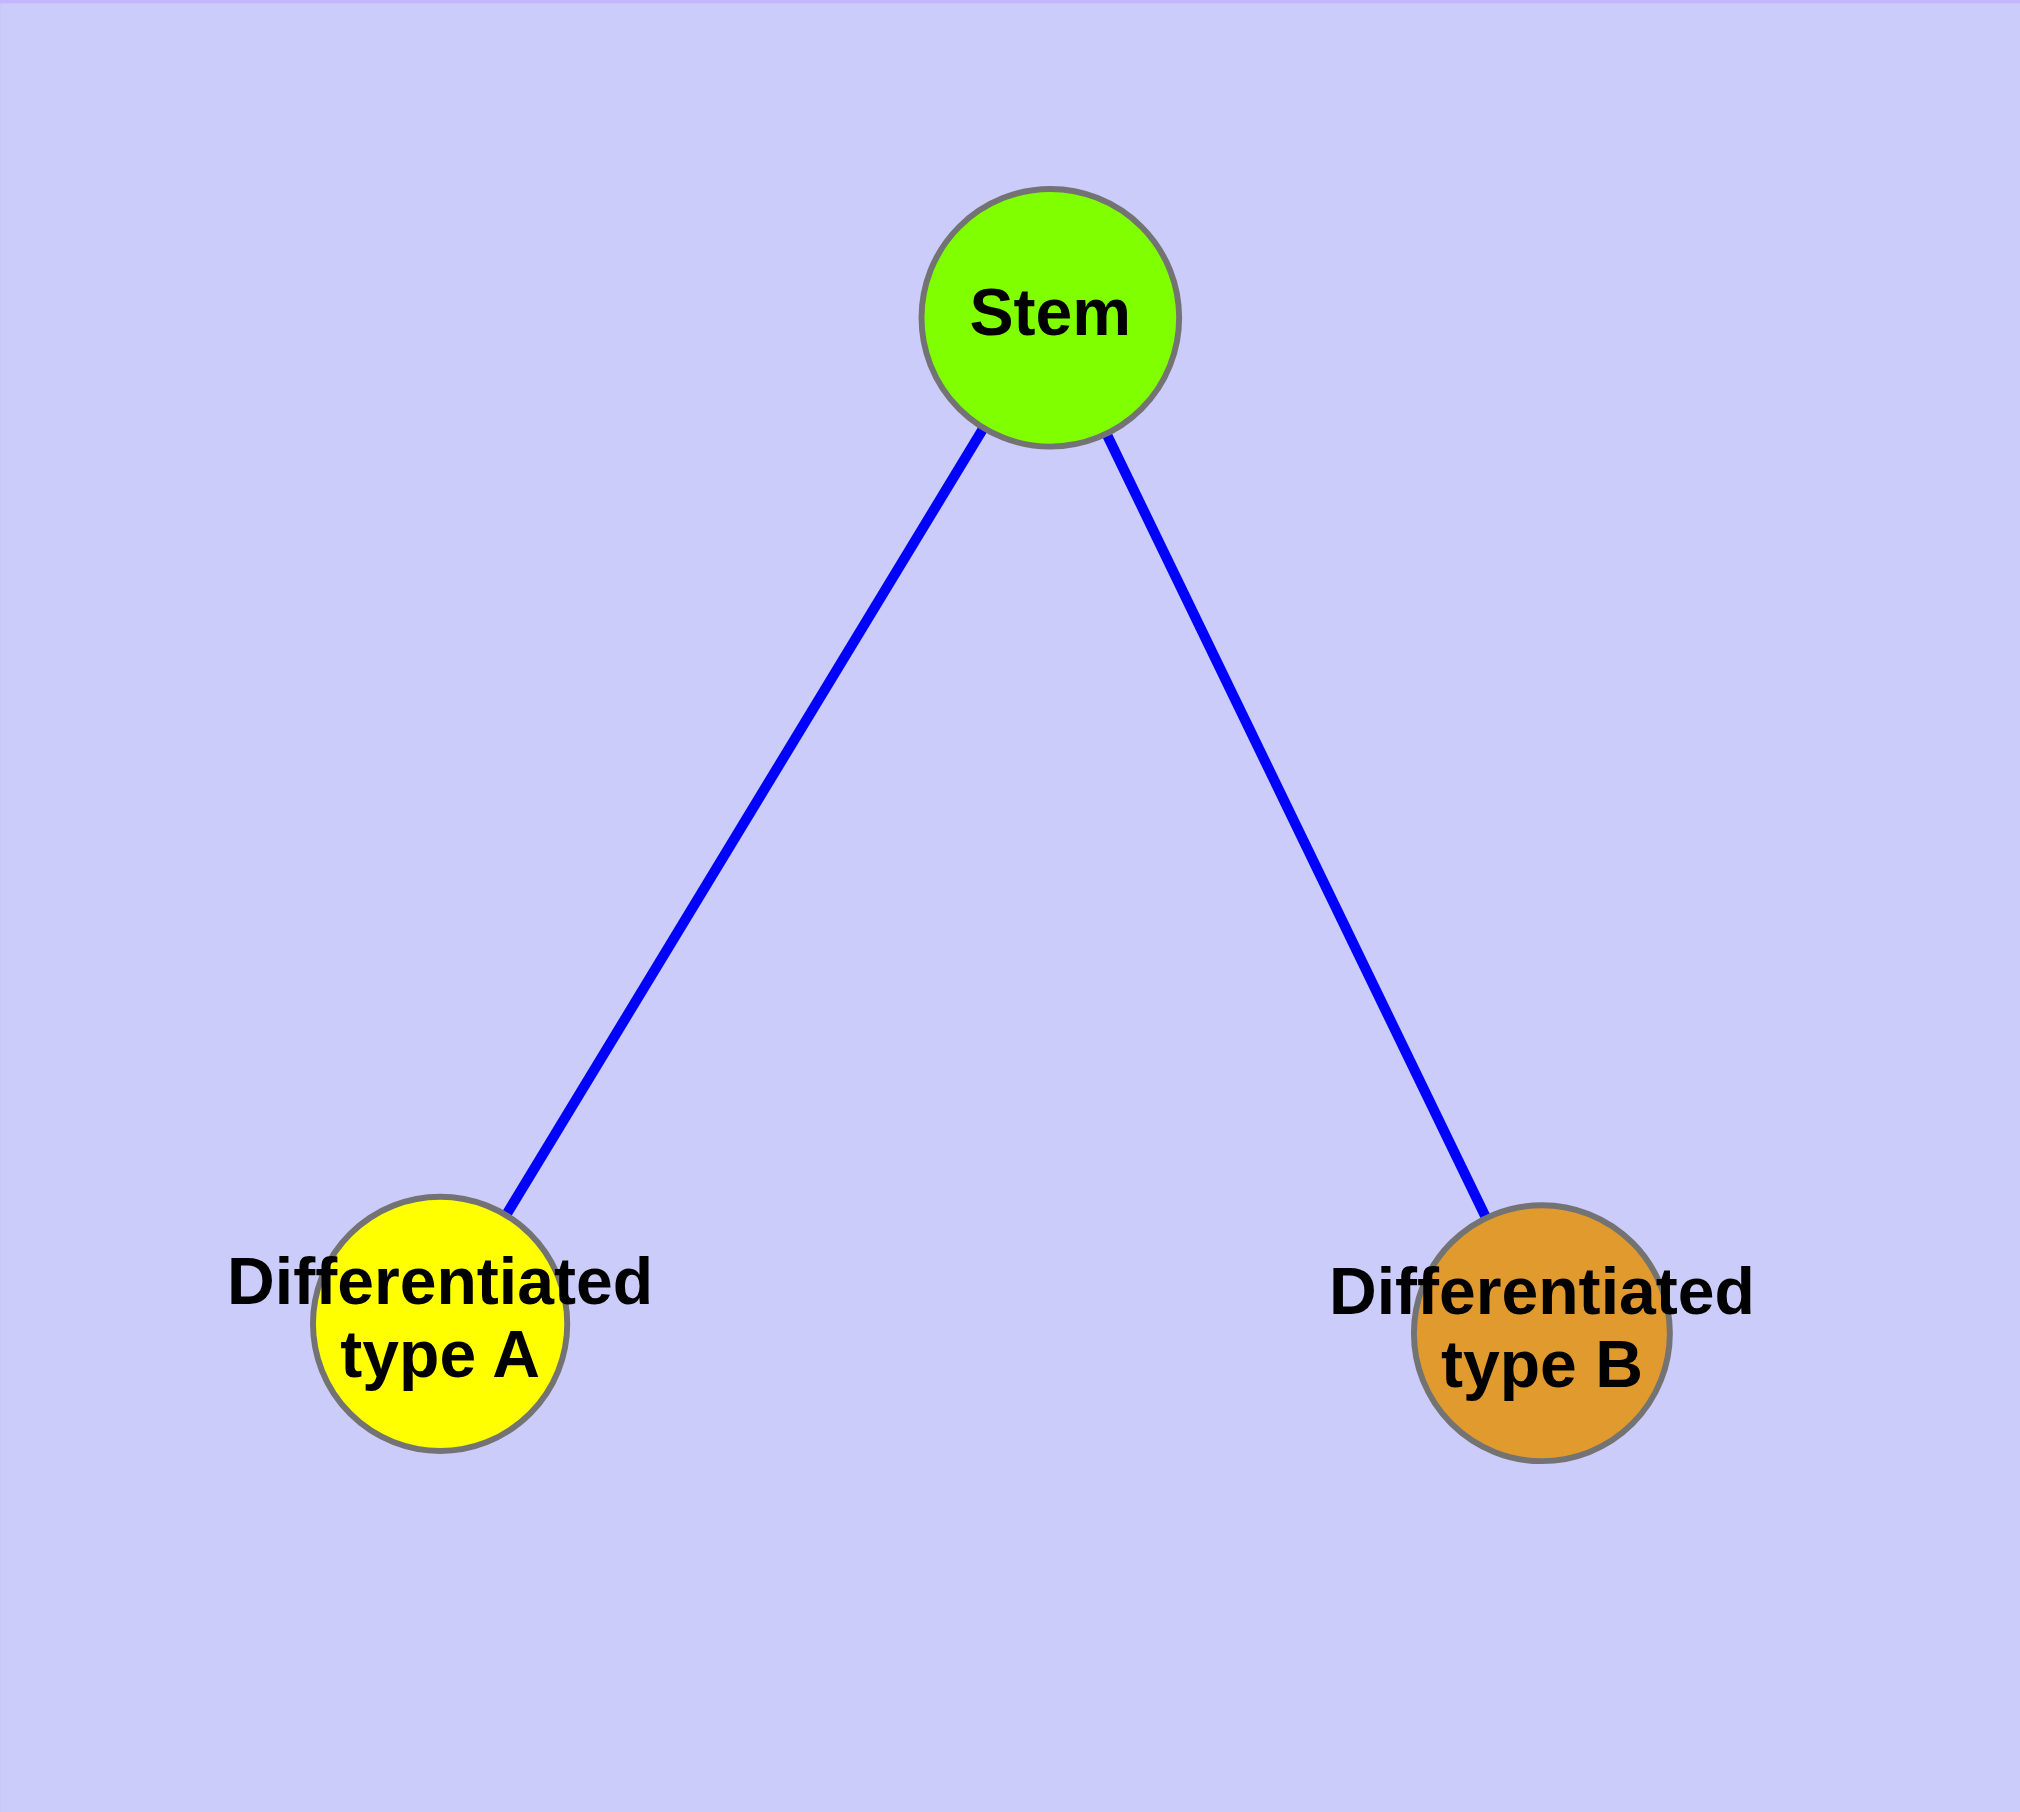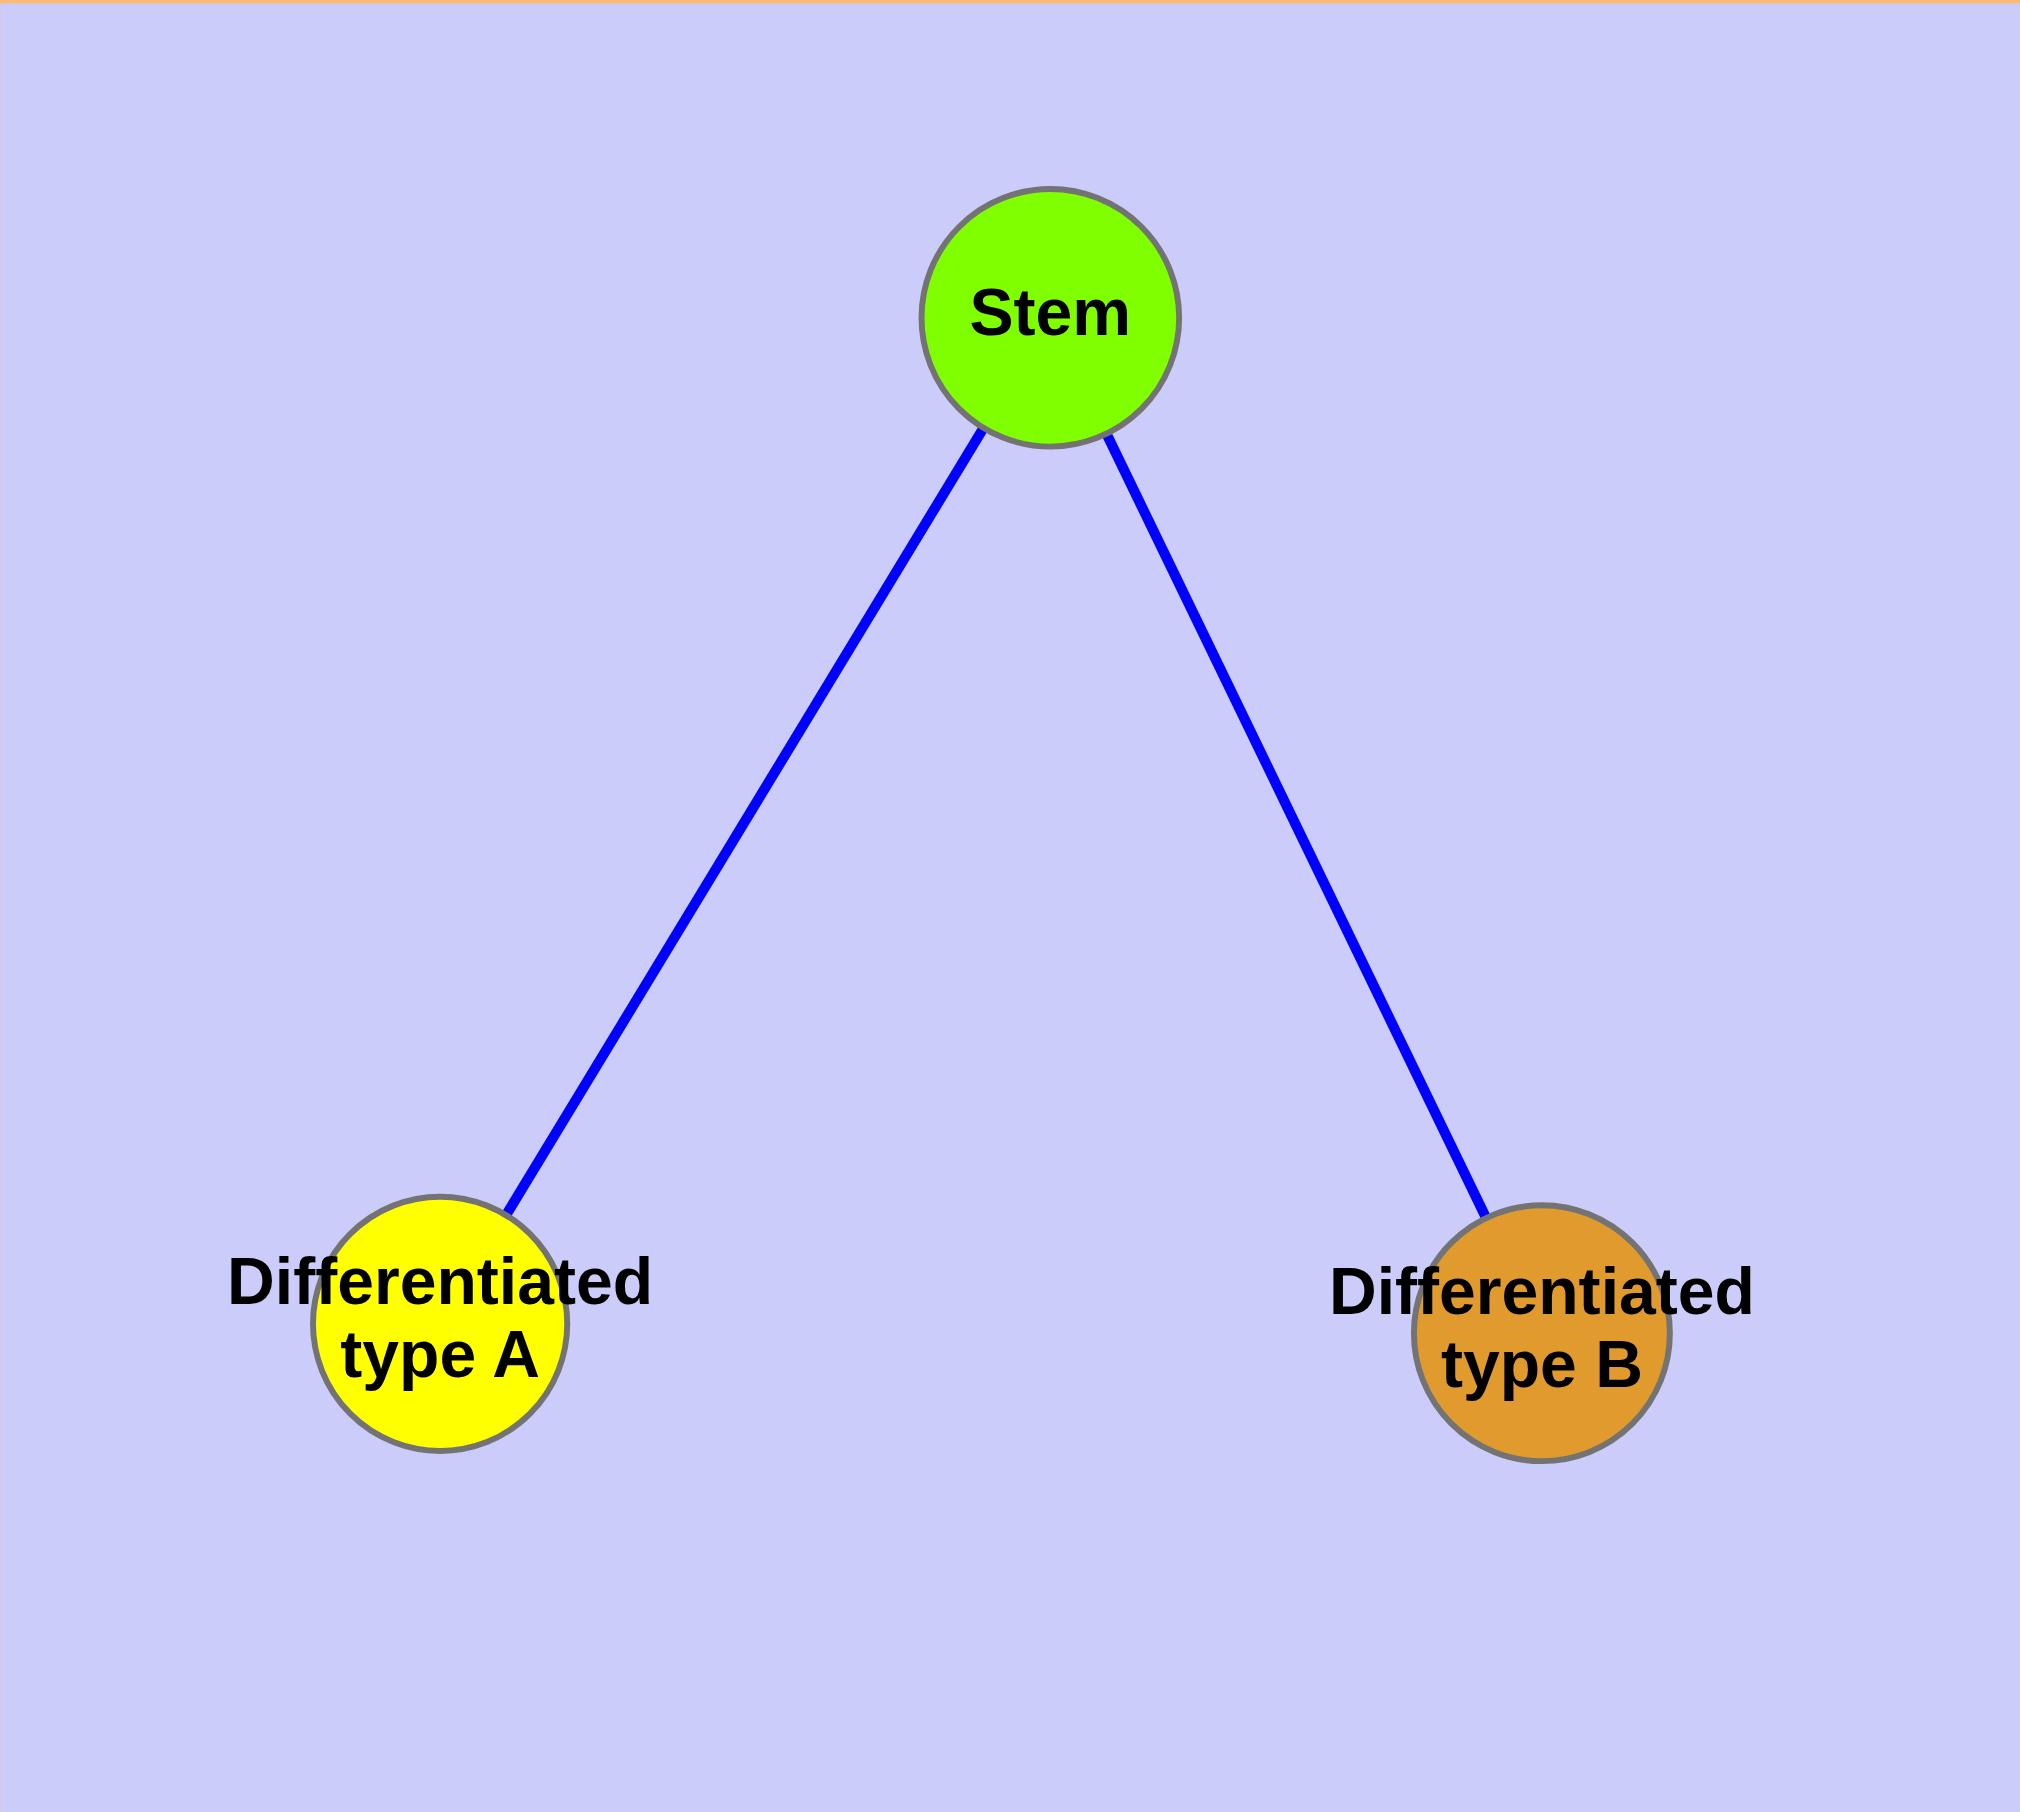--- a/index.html
+++ b/index.html
@@ -33,21 +33,21 @@
     font-weight: bold;
     fill: #000000;
     text-anchor: middle;
     dominant-baseline: middle;
     white-space: pre;
   }
 </style>
 </head>
 <body>
 
-<div id="canvas" style="background: #fdba74;">
+<div id="canvas" style="background: #c4b5fd;">
   <svg id="graph-svg" viewBox="0 0 2384 2138" xmlns="http://www.w3.org/2000/svg">
 
     <rect id="plot-bg" x="0" y="4" width="2384" height="2134" fill="#ccccfa"></rect>
 
     <g id="edges-layer">
         <line x1="1239" y1="375" x2="519" y2="1562" stroke="#0000ff" stroke-width="12" stroke-linecap="butt"></line>
         <line x1="1239" y1="375" x2="1819" y2="1573" stroke="#0000ff" stroke-width="12" stroke-linecap="butt"></line>
       </g>
     <g id="nodes-layer">
         <circle cx="1239" cy="375" r="152" fill="#7fff00" stroke="#737373" stroke-width="7"></circle>

